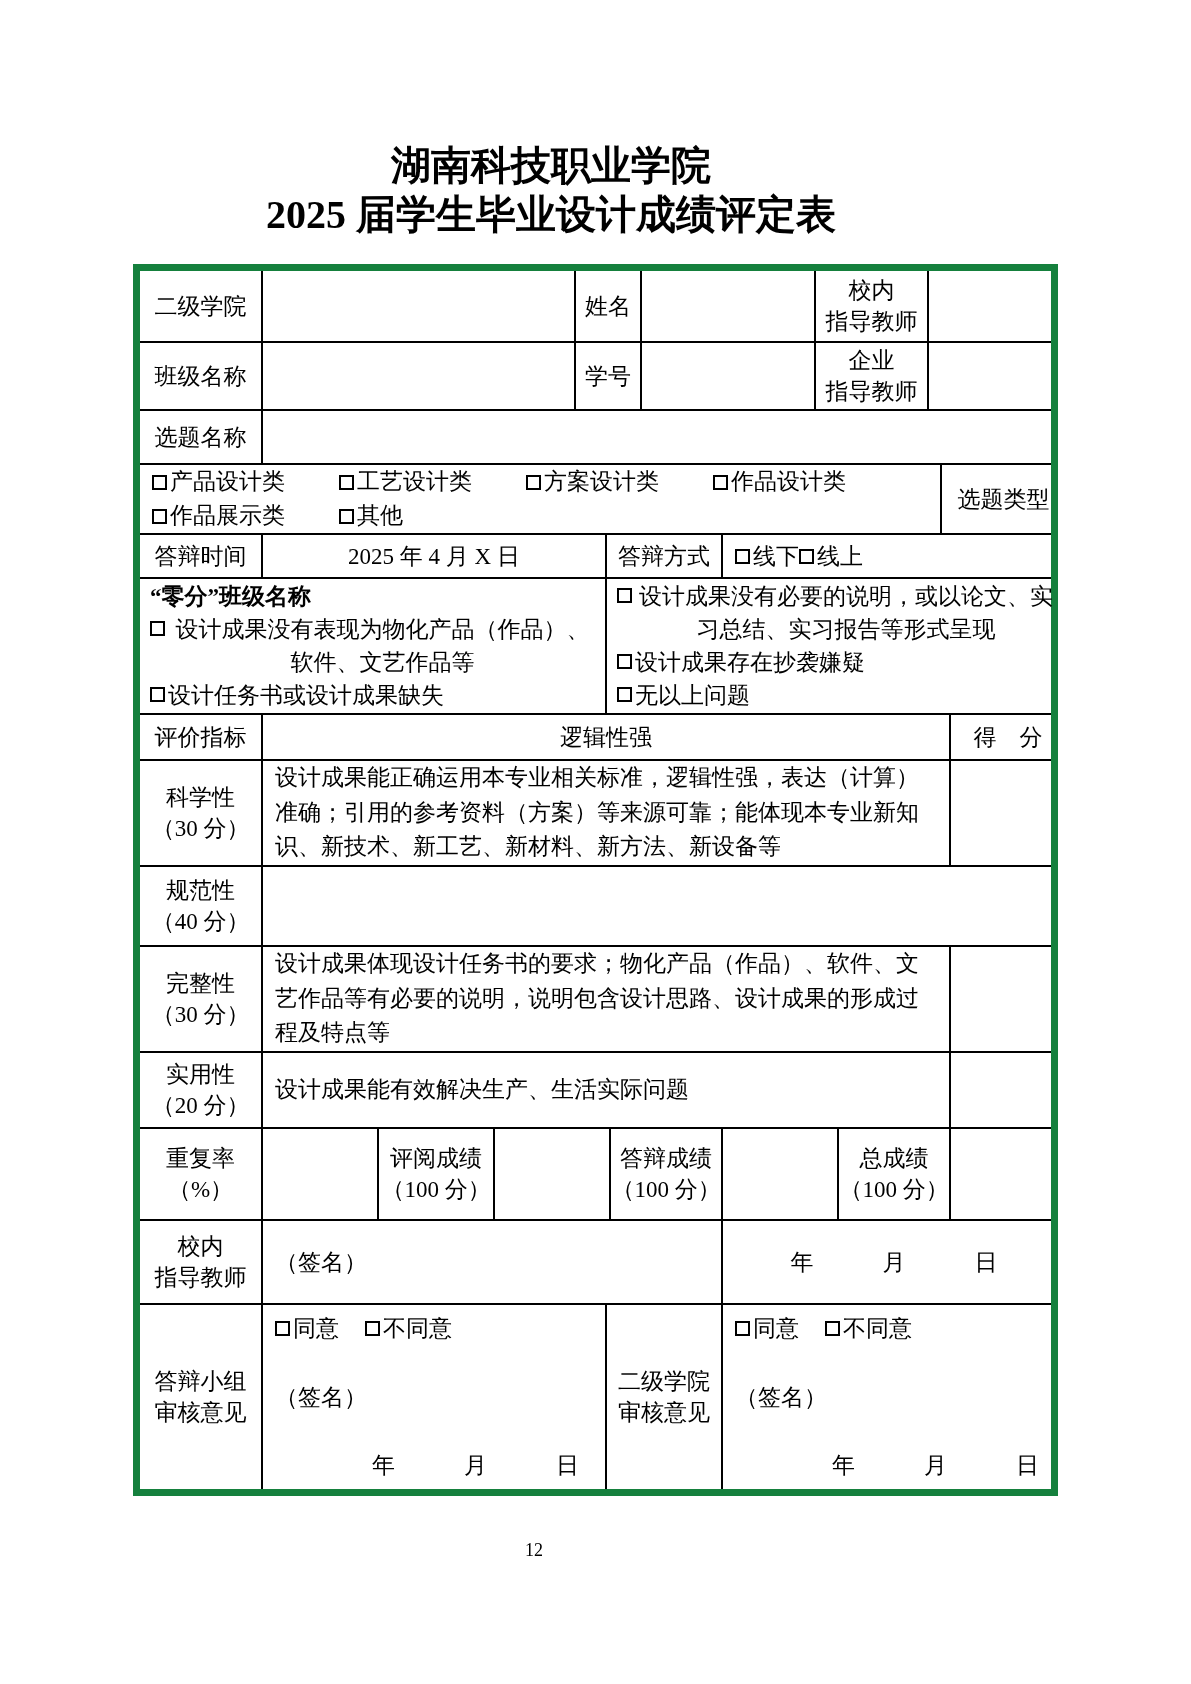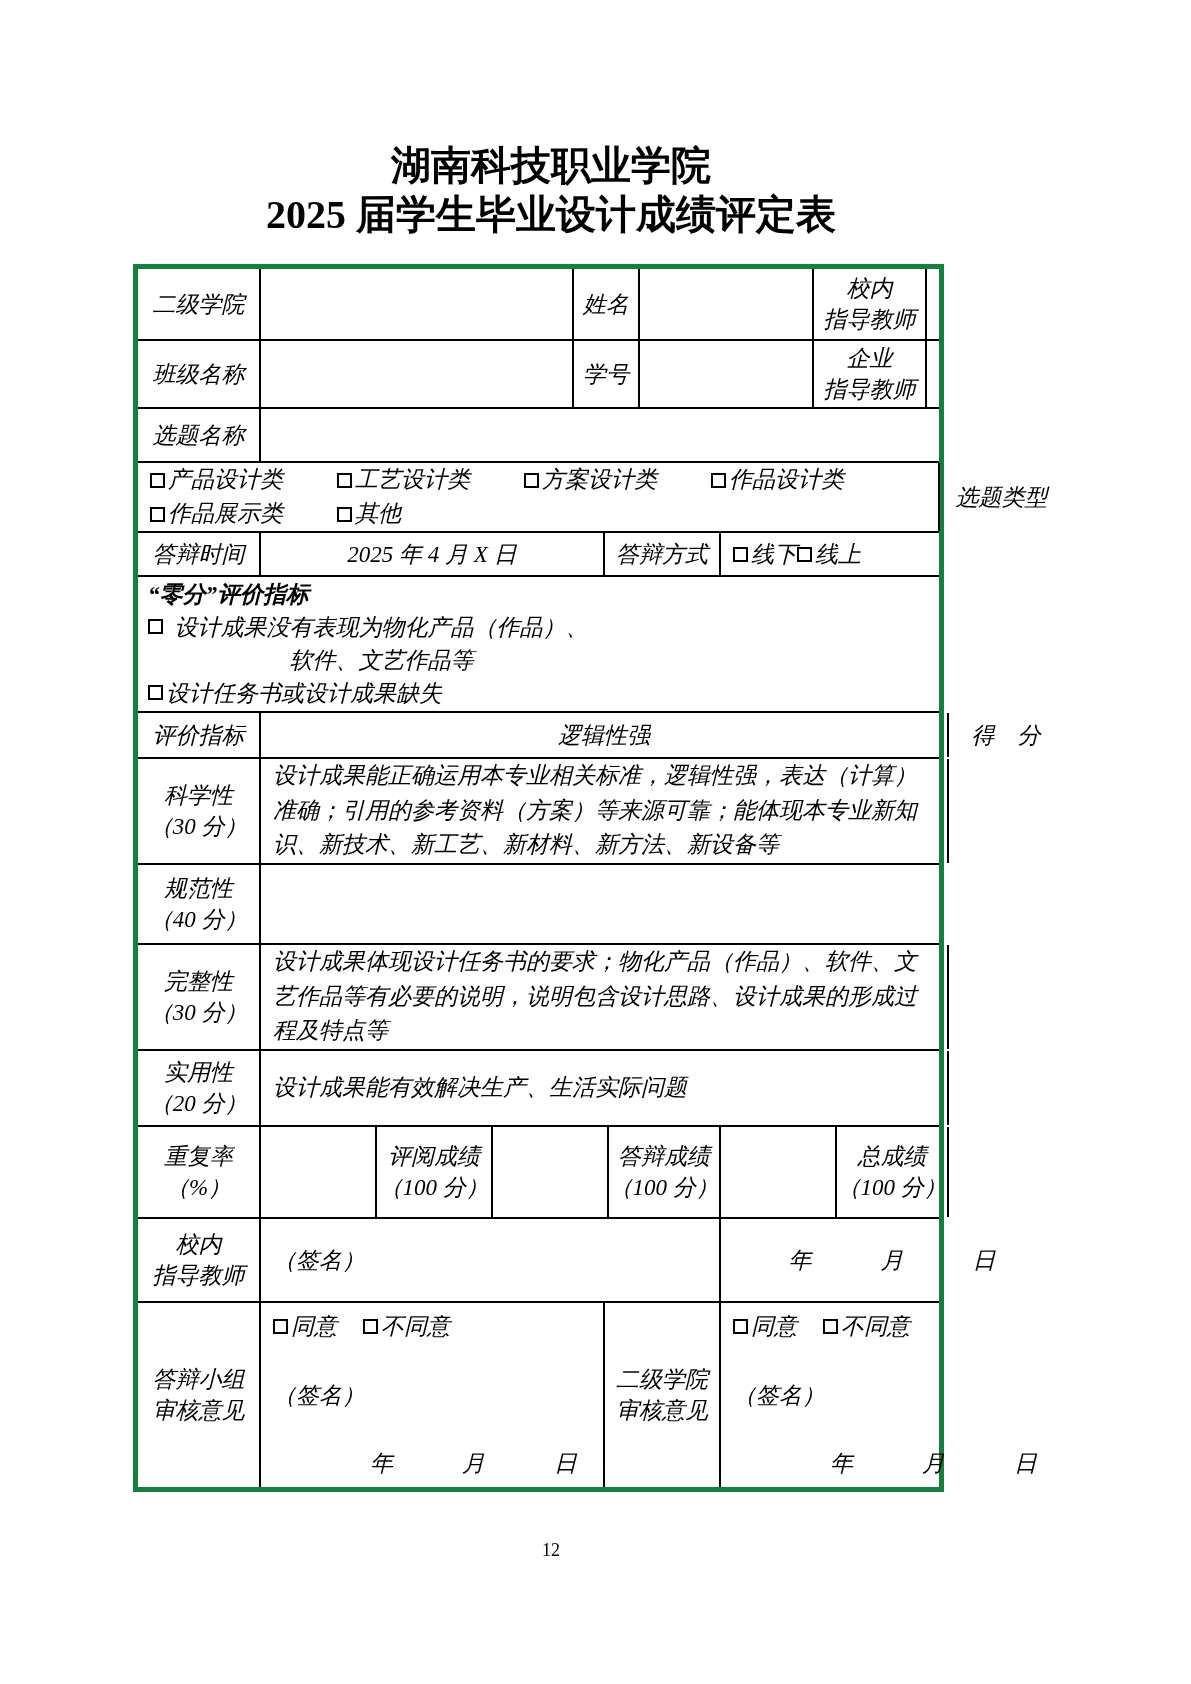--- a/index.html
+++ b/index.html
@@ -17,25 +17,24 @@
     margin-left:133px;
     width:836px;
     text-align:center;
     font-weight:bold;
     font-size:40px;
     line-height:1.22;
   }
   .tbl{
     position:absolute;
     left:133px;top:264px;
-    width:811px;
-    border:5px solid #15803d;
+    width:925px;
+    border:7px solid #15803d;
     box-sizing:border-box;
     font-size:23px;
-    font-style:italic;
   }
   .row{display:flex;border-bottom:2px solid #000;box-sizing:border-box;}
   .row:last-child{border-bottom:none;}
   .c{
     border-right:2px solid #000;
     box-sizing:border-box;
     display:flex;align-items:center;justify-content:center;
     text-align:center;
     flex:0 0 auto;
     overflow:hidden;
@@ -57,21 +56,21 @@
   }
   .opt{display:flex;align-items:center;}
   .optgrid{display:flex;flex-wrap:wrap;align-content:center;line-height:34px;}
   .optgrid .opt{flex:0 0 187px;}
   .zc{flex-direction:column;align-items:flex-start;justify-content:center;padding:4px 8px 4px 10px;line-height:33px;}
   .zc .hd{font-weight:bold;}
   .zitem{display:flex;align-items:flex-start;}
   .zitem .cb{margin-top:8px;}
   .vcol{flex-direction:column;align-items:flex-start;justify-content:space-between;padding:8px 12px;}
   .pageno{
-    position:absolute;left:133px;top:1540px;width:836px;
+    position:absolute;left:116px;top:1540px;width:836px;
     text-align:center;font-size:18px;
   }
 </style>
 </head>
 <body>
 
 <div class="page">
 
   <div class="titles">
     <div>湖南科技职业学院</div>
@@ -146,28 +145,42 @@
           </span>
         <span class="opt">
             <span class="cb"></span>
             <span>线上</span>
           </span>
       </div>
     </div>
 
     <div class="row" style="height:136px">
       <div class="c zc" style="width:467px">
-        <div class="hd">“零分”评价指标</div>
+        <div class="hd">“零分”班级名称</div>
         <div class="zitem">
             <span class="cb"></span>
             <span>设计成果没有表现为物化产品（作品）、软件、文艺作品等</span>
           </div>
         <div class="zitem">
             <span class="cb"></span>
             <span>设计任务书或设计成果缺失</span>
+          </div>
+      </div>
+      <div class="c zc" style="width:458px">
+        <div class="zitem">
+            <span class="cb"></span>
+            <span>设计成果没有必要的说明，或以论文、实习总结、实习报告等形式呈现</span>
+          </div>
+        <div class="zitem">
+            <span class="cb"></span>
+            <span>设计成果存在抄袭嫌疑</span>
+          </div>
+        <div class="zitem">
+            <span class="cb"></span>
+            <span>无以上问题</span>
           </div>
       </div>
     </div>
 
     <div class="row" style="height:46px">
       <div class="c" style="width:123px">评价指标</div>
       <div class="c" style="width:688px">逻辑性强</div>
       <div class="c" style="width:114px">得　分</div>
     </div>
 

